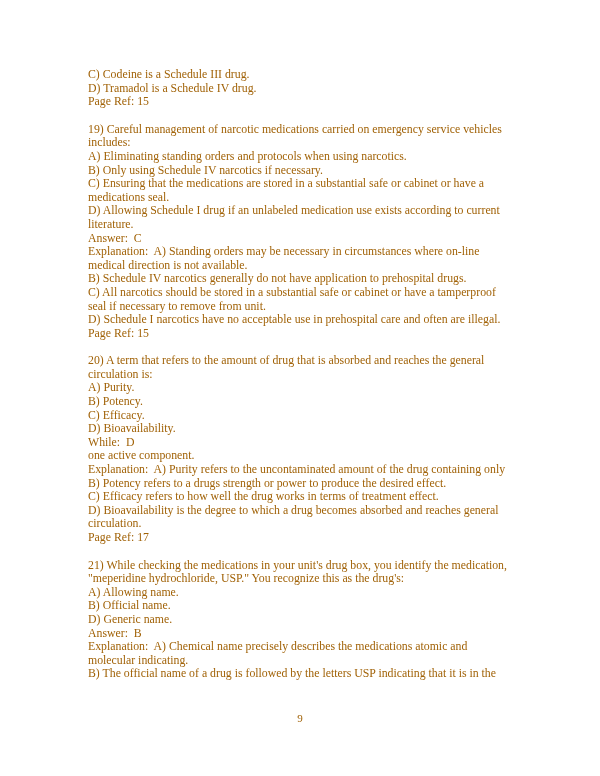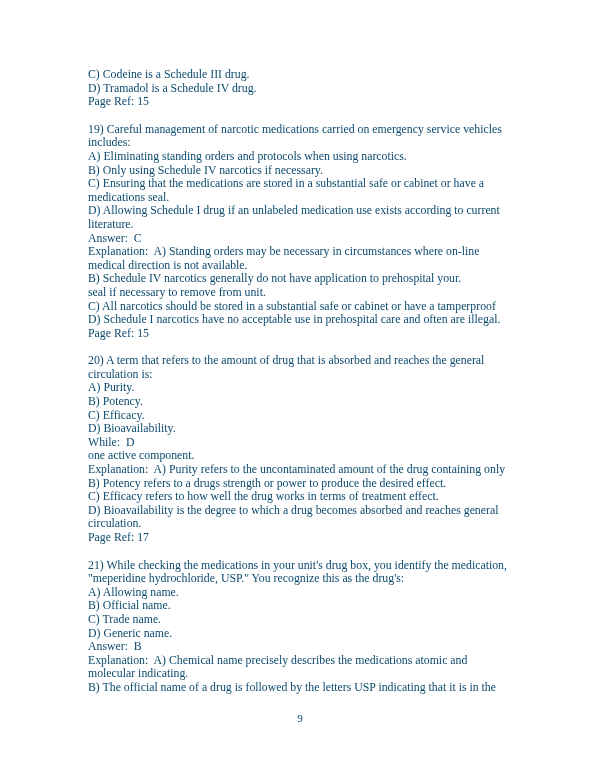--- a/index.html
+++ b/index.html
@@ -7,21 +7,21 @@
     padding: 0;
     background: #ffffff;
   }
   .page {
     position: relative;
     width: 600px;
     height: 776px;
     background: #ffffff;
     overflow: hidden;
     font-family: "Liberation Serif", "DejaVu Serif", serif;
-    color: #0c4a6e;
+    color: #a16207;
   }
   .text-column {
     position: absolute;
     left: 88px;
     top: 68px;
     width: 432px;
     font-size: 11.8px;
     line-height: 13.6px;
   }
   .block {
@@ -61,23 +61,23 @@
       <div class="line">includes:</div>
       <div class="line">A) Eliminating standing orders and protocols when using narcotics.</div>
       <div class="line">B) Only using Schedule IV narcotics if necessary.</div>
       <div class="line">C) Ensuring that the medications are stored in a substantial safe or cabinet or have a</div>
       <div class="line">medications seal.</div>
       <div class="line">D) Allowing Schedule I drug if an unlabeled medication use exists according to current</div>
       <div class="line">literature.</div>
       <div class="line">Answer:  C</div>
       <div class="line">Explanation:  A) Standing orders may be necessary in circumstances where on-line</div>
       <div class="line">medical direction is not available.</div>
-      <div class="line">B) Schedule IV narcotics generally do not have application to prehospital your.</div>
+      <div class="line">B) Schedule IV narcotics generally do not have application to prehospital drugs.</div>
+      <div class="line">C) All narcotics should be stored in a substantial safe or cabinet or have a tamperproof</div>
       <div class="line">seal if necessary to remove from unit.</div>
-      <div class="line">C) All narcotics should be stored in a substantial safe or cabinet or have a tamperproof</div>
       <div class="line">D) Schedule I narcotics have no acceptable use in prehospital care and often are illegal.</div>
       <div class="line">Page Ref: 15</div>
     </div>
 
     <div class="block">
       <div class="line">20) A term that refers to the amount of drug that is absorbed and reaches the general</div>
       <div class="line">circulation is:</div>
       <div class="line">A) Purity.</div>
       <div class="line">B) Potency.</div>
       <div class="line">C) Efficacy.</div>
@@ -90,21 +90,20 @@
       <div class="line">D) Bioavailability is the degree to which a drug becomes absorbed and reaches general</div>
       <div class="line">circulation.</div>
       <div class="line">Page Ref: 17</div>
     </div>
 
     <div class="block">
       <div class="line">21) While checking the medications in your unit's drug box, you identify the medication,</div>
       <div class="line">"meperidine hydrochloride, USP." You recognize this as the drug's:</div>
       <div class="line">A) Allowing name.</div>
       <div class="line">B) Official name.</div>
-      <div class="line">C) Trade name.</div>
       <div class="line">D) Generic name.</div>
       <div class="line">Answer:  B</div>
       <div class="line">Explanation:  A) Chemical name precisely describes the medications atomic and</div>
       <div class="line">molecular indicating.</div>
       <div class="line">B) The official name of a drug is followed by the letters USP indicating that it is in the</div>
     </div>
 
   </div>
 
   <div class="page-number">9</div>

